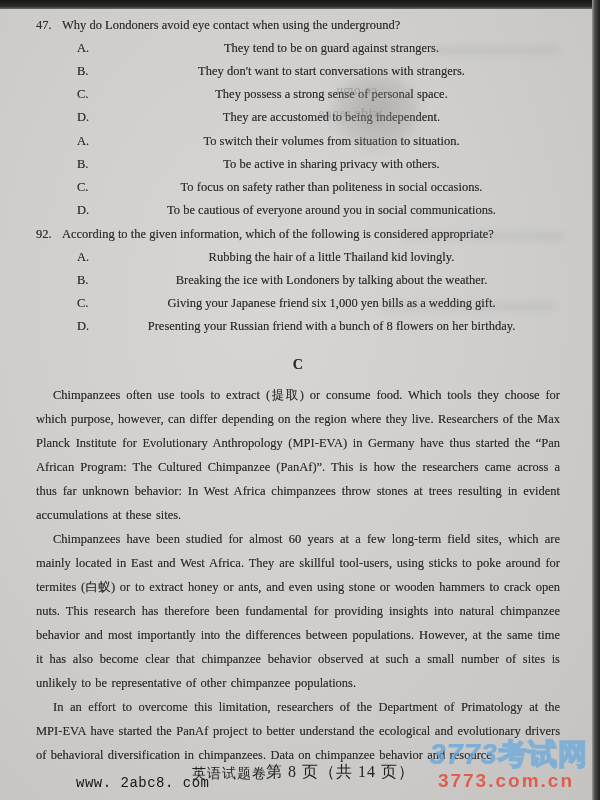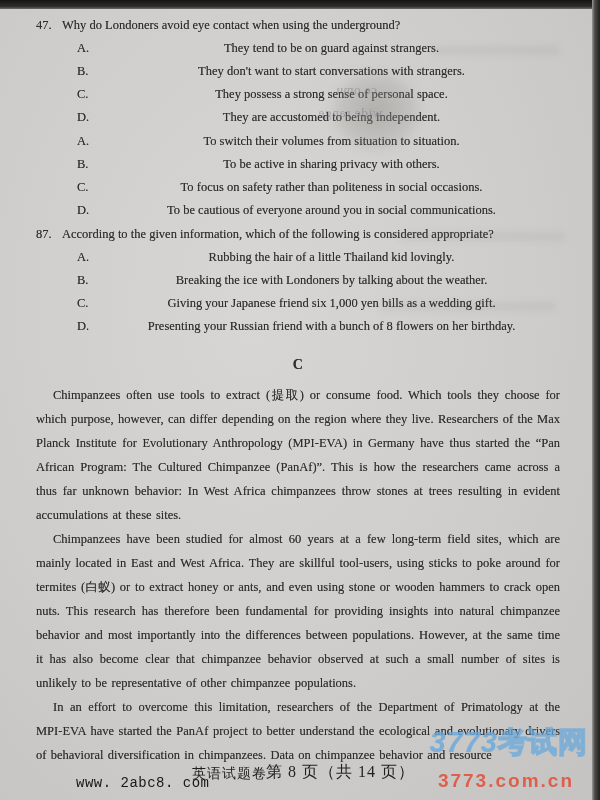--- a/index.html
+++ b/index.html
@@ -87,21 +87,21 @@
     text-shadow:0 0 1px rgba(105,168,220,.6);
   }
   .line1 .outlined{
     color:transparent;
     -webkit-text-stroke:1.6px rgba(105,168,220,.85);
     font-style:normal;
   }
   .site-wm .line2{
     font-family:"Liberation Sans","DejaVu Sans",sans-serif;
     font-weight:bold;font-size:19px;letter-spacing:2px;
-    color:#e2513b;opacity:.88;margin-top:14px;margin-right:14px;
+    color:#e2513b;opacity:.88;margin-top:2px;margin-right:14px;
   }
 </style>
 </head>
 <body>
 
 <div class="page">
 
   <div class="content">
 
     <div class="q-block">
@@ -141,21 +141,21 @@
         <span class="opt-text">To focus on safety rather than politeness in social occasions.</span>
       </div>
       <div class="opt">
         <span class="opt-label">D.</span>
         <span class="opt-text">To be cautious of everyone around you in social communications.</span>
       </div>
     </div>
 
     <div class="q-block">
       <div class="q-line">
-        <span class="q-num">87.</span>
+        <span class="q-num">92.</span>
         <span class="q-text">According to the given information, which of the following is considered appropriate?</span>
       </div>
       <div class="opt">
         <span class="opt-label">A.</span>
         <span class="opt-text">Rubbing the hair of a little Thailand kid lovingly.</span>
       </div>
       <div class="opt">
         <span class="opt-label">B.</span>
         <span class="opt-text">Breaking the ice with Londoners by talking about the weather.</span>
       </div>

